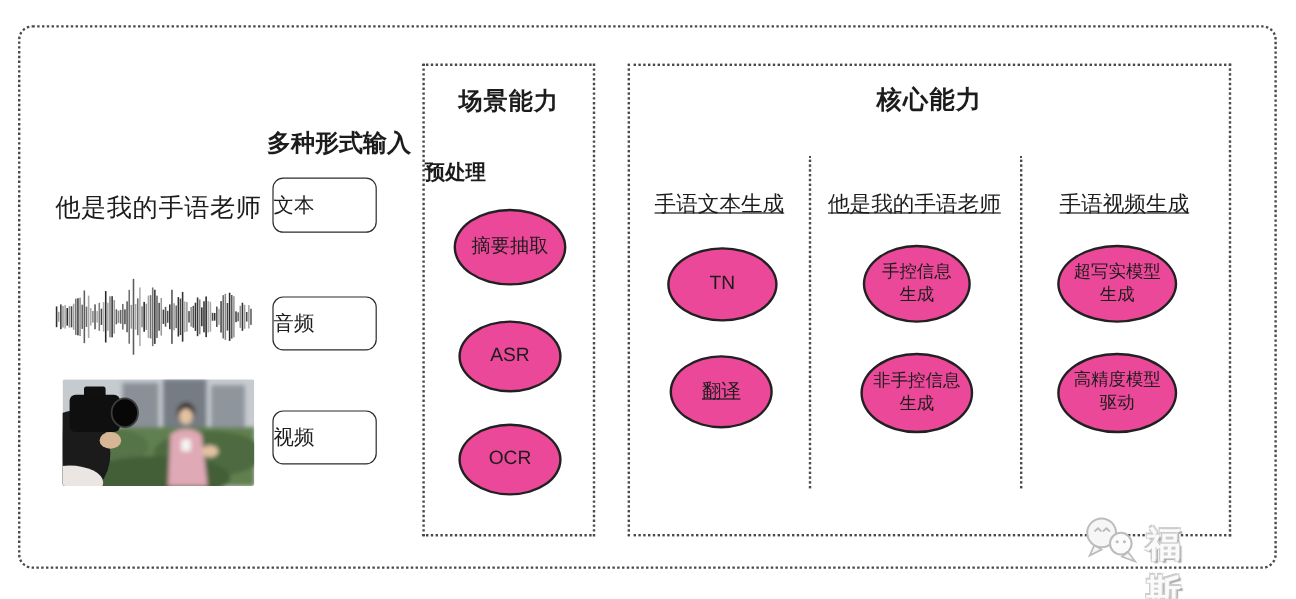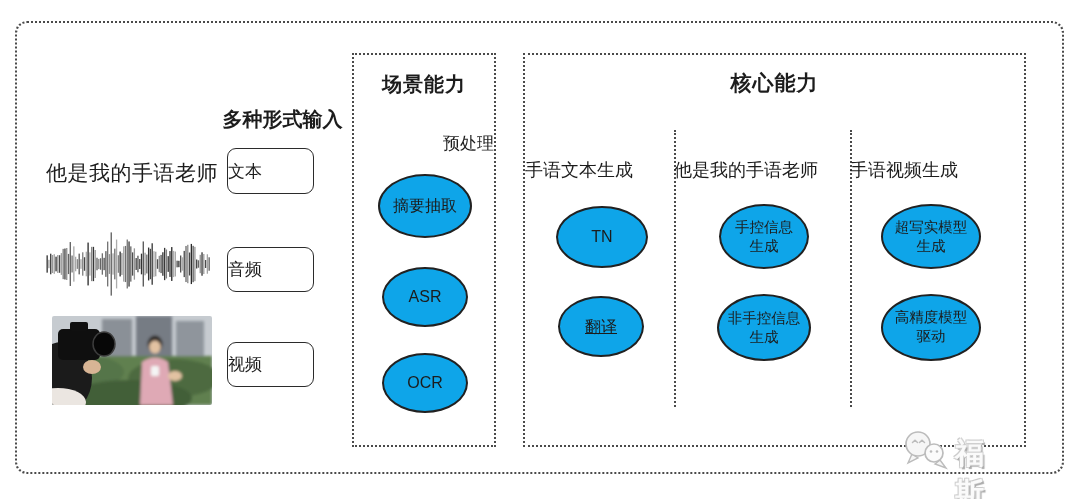--- a/index.html
+++ b/index.html
@@ -9,37 +9,37 @@
   }
   .abs{position:absolute;}
   
   .frame{
     left:15px;top:21px;width:1045px;height:449px;
     border:2px dotted #4a4a4a;border-radius:12px;
   }
   
   .panel{border:2px dotted #4a4a4a;background:transparent;}
   .panel-title{position:absolute;left:0;width:100%;text-align:center;font-weight:bold;font-size:20px;letter-spacing:1px;}
-  .panel-sub{position:absolute;left:0;width:100%;text-align:right;font-size:17px;}
+  .panel-sub{position:absolute;left:0;width:100%;text-align:left;font-size:17px;font-weight:bold;}
   
   .node{
     position:absolute;border:2.5px solid #212121;border-radius:50%;
     display:flex;align-items:center;justify-content:center;text-align:center;
-    font-size:16px;line-height:1.25;white-space:pre-line;background:#0ea5e9;
+    font-size:16px;line-height:1.25;white-space:pre-line;background:#ec4899;
   }
   .node.small-text{font-size:14.5px;}
   
   .iobox{
     position:absolute;left:227px;width:85px;
     border:1.6px solid #2b2b2b;border-radius:9px;background:#ffffff;
     display:flex;align-items:center;justify-content:flex-start;font-size:17px;
   }
   .input-title{position:absolute;left:210px;top:106px;width:145px;text-align:center;font-weight:bold;font-size:20px;}
   .sample-text{position:absolute;left:46px;top:159px;font-size:21px;letter-spacing:0.5px;}
-  .col-header{position:absolute;text-align:left;font-size:18px;}
+  .col-header{position:absolute;text-align:center;font-size:18px;text-decoration:underline;}
   .v-sep{position:absolute;top:75px;height:277px;width:0;border-left:2px dotted #4a4a4a;}
   .photo{position:absolute;left:52px;top:316px;width:160px;height:89px;border-radius:2px;overflow:hidden;}
   
   .watermark{position:absolute;z-index:5;}
   .wm-text{
     position:absolute;left:955px;top:434px;font-size:29px;font-weight:bold;letter-spacing:4px;
     color:#fafafa;
     text-shadow:-1px -1px 0 #cccccc,1px -1px 0 #d4d4d4,-1px 1px 0 #d4d4d4,2px 2px 1px #ababab;
   }
 </style>

